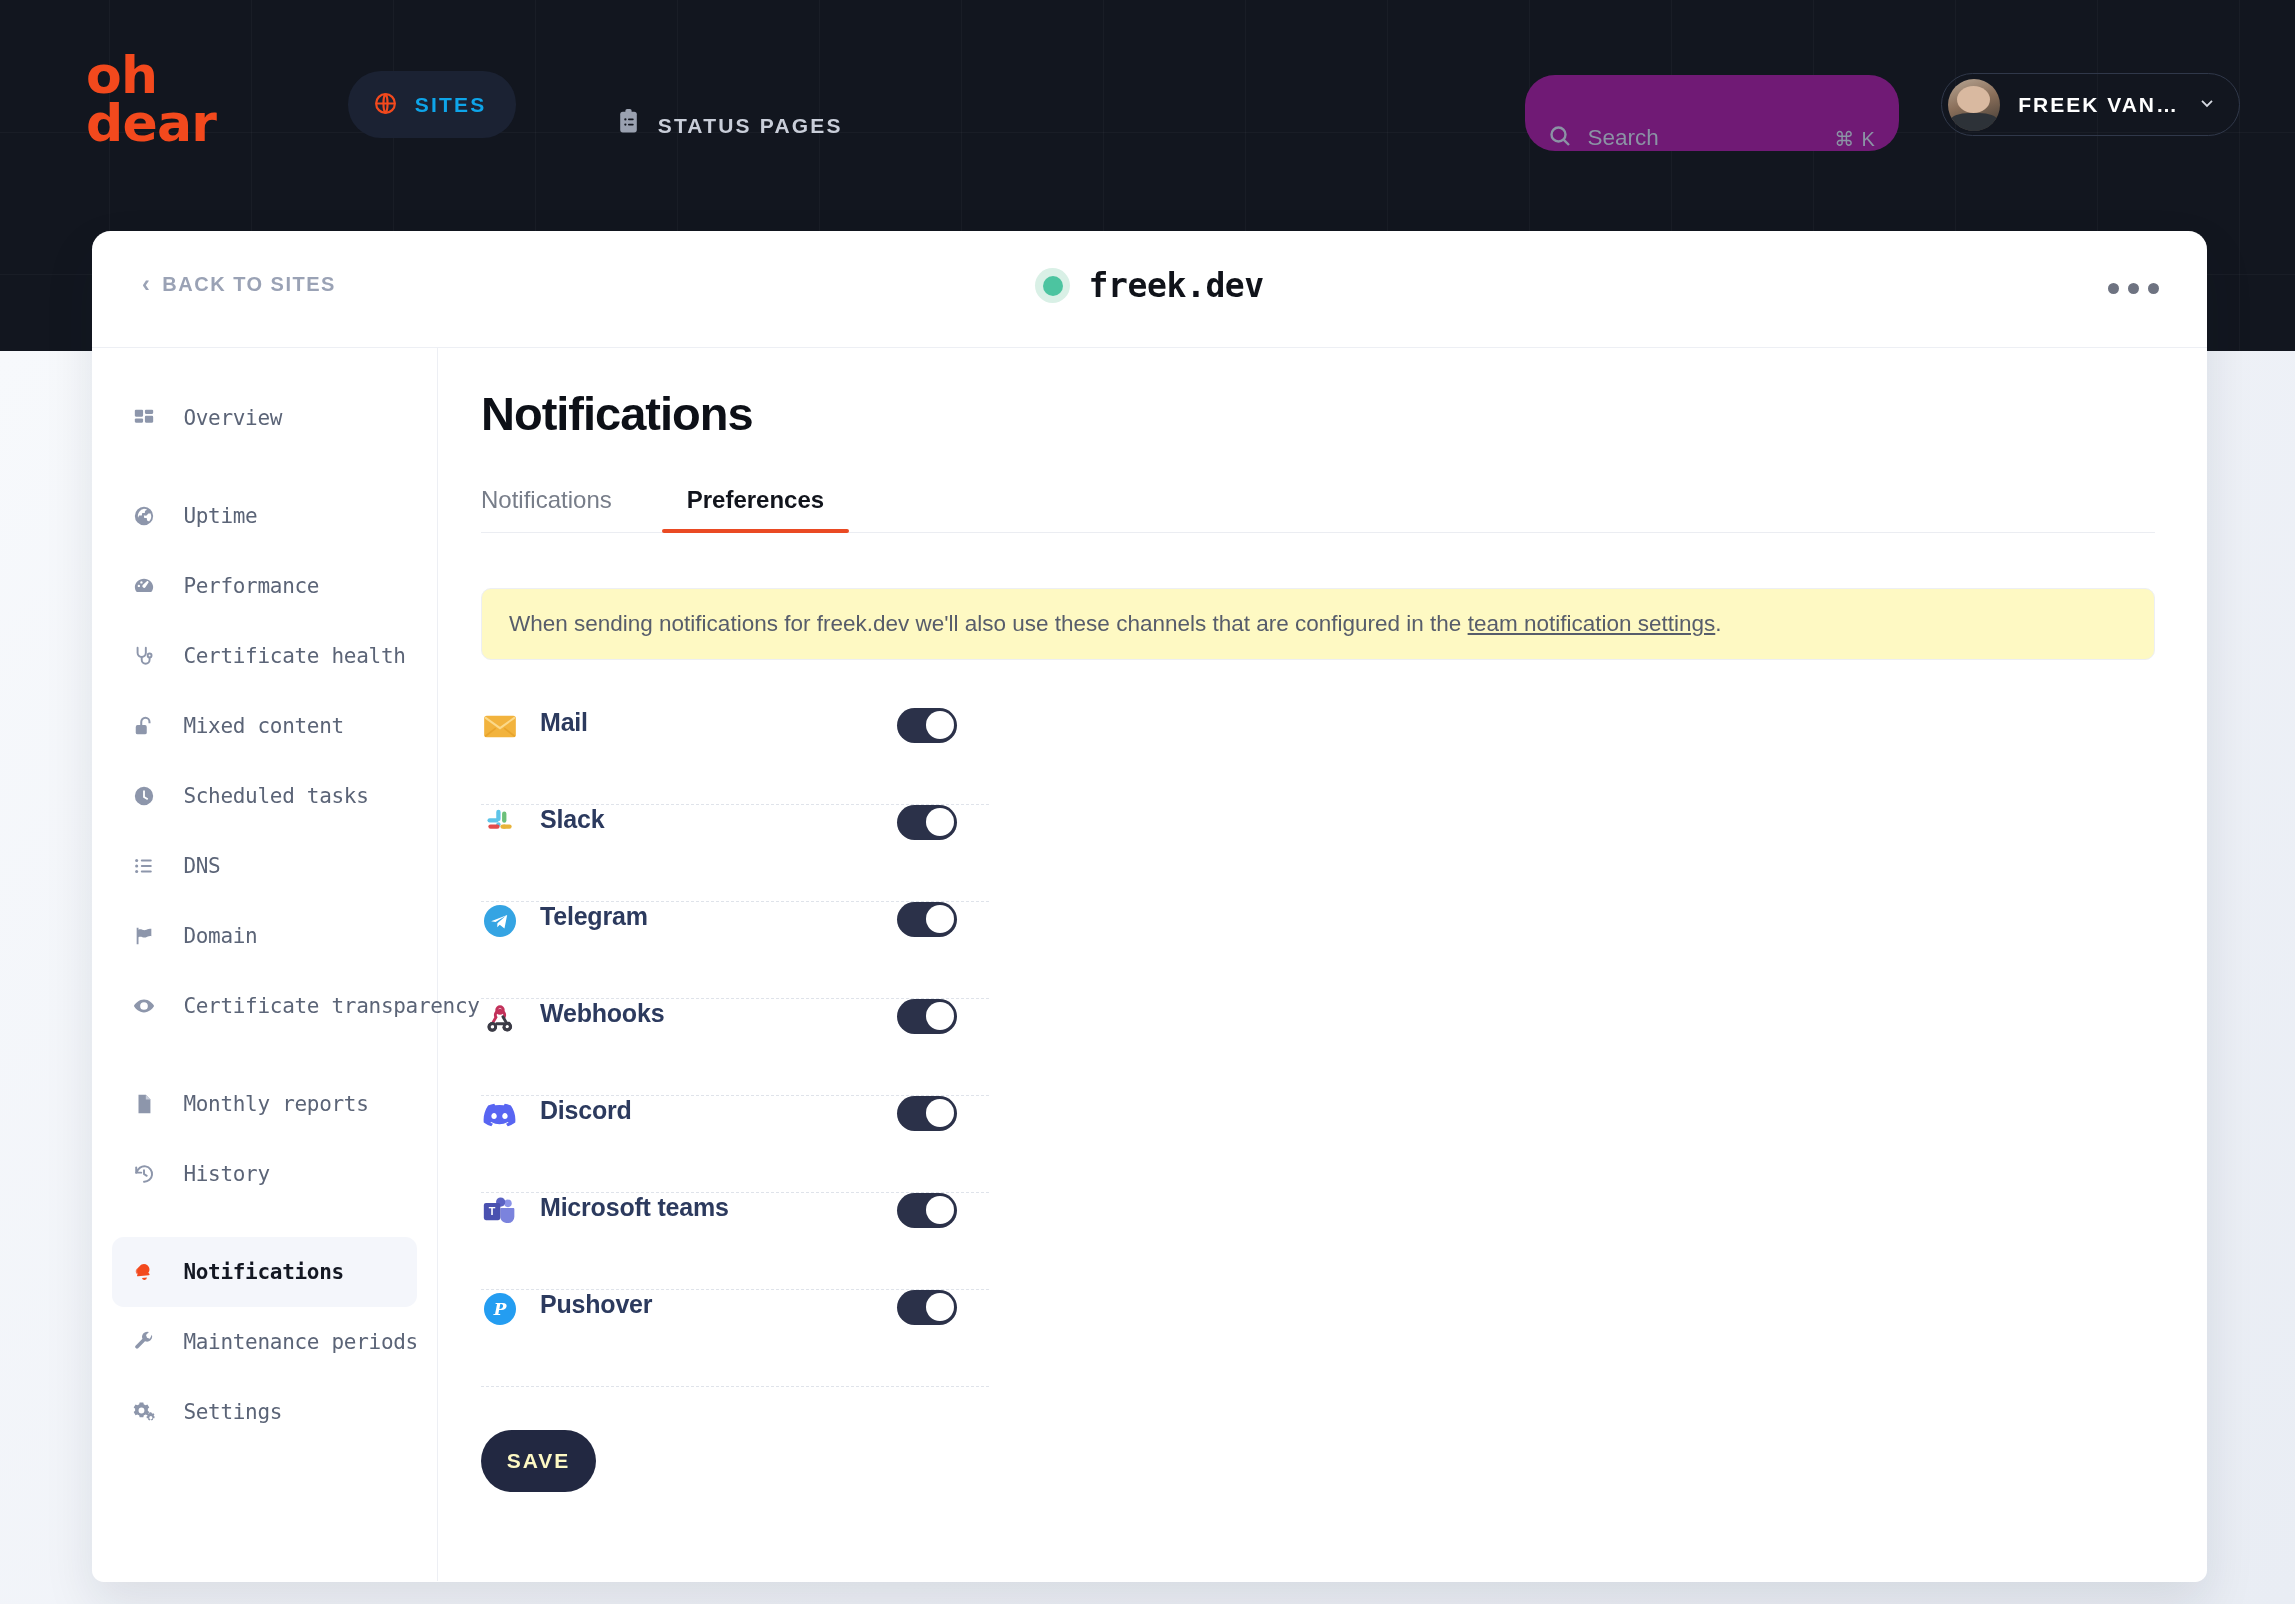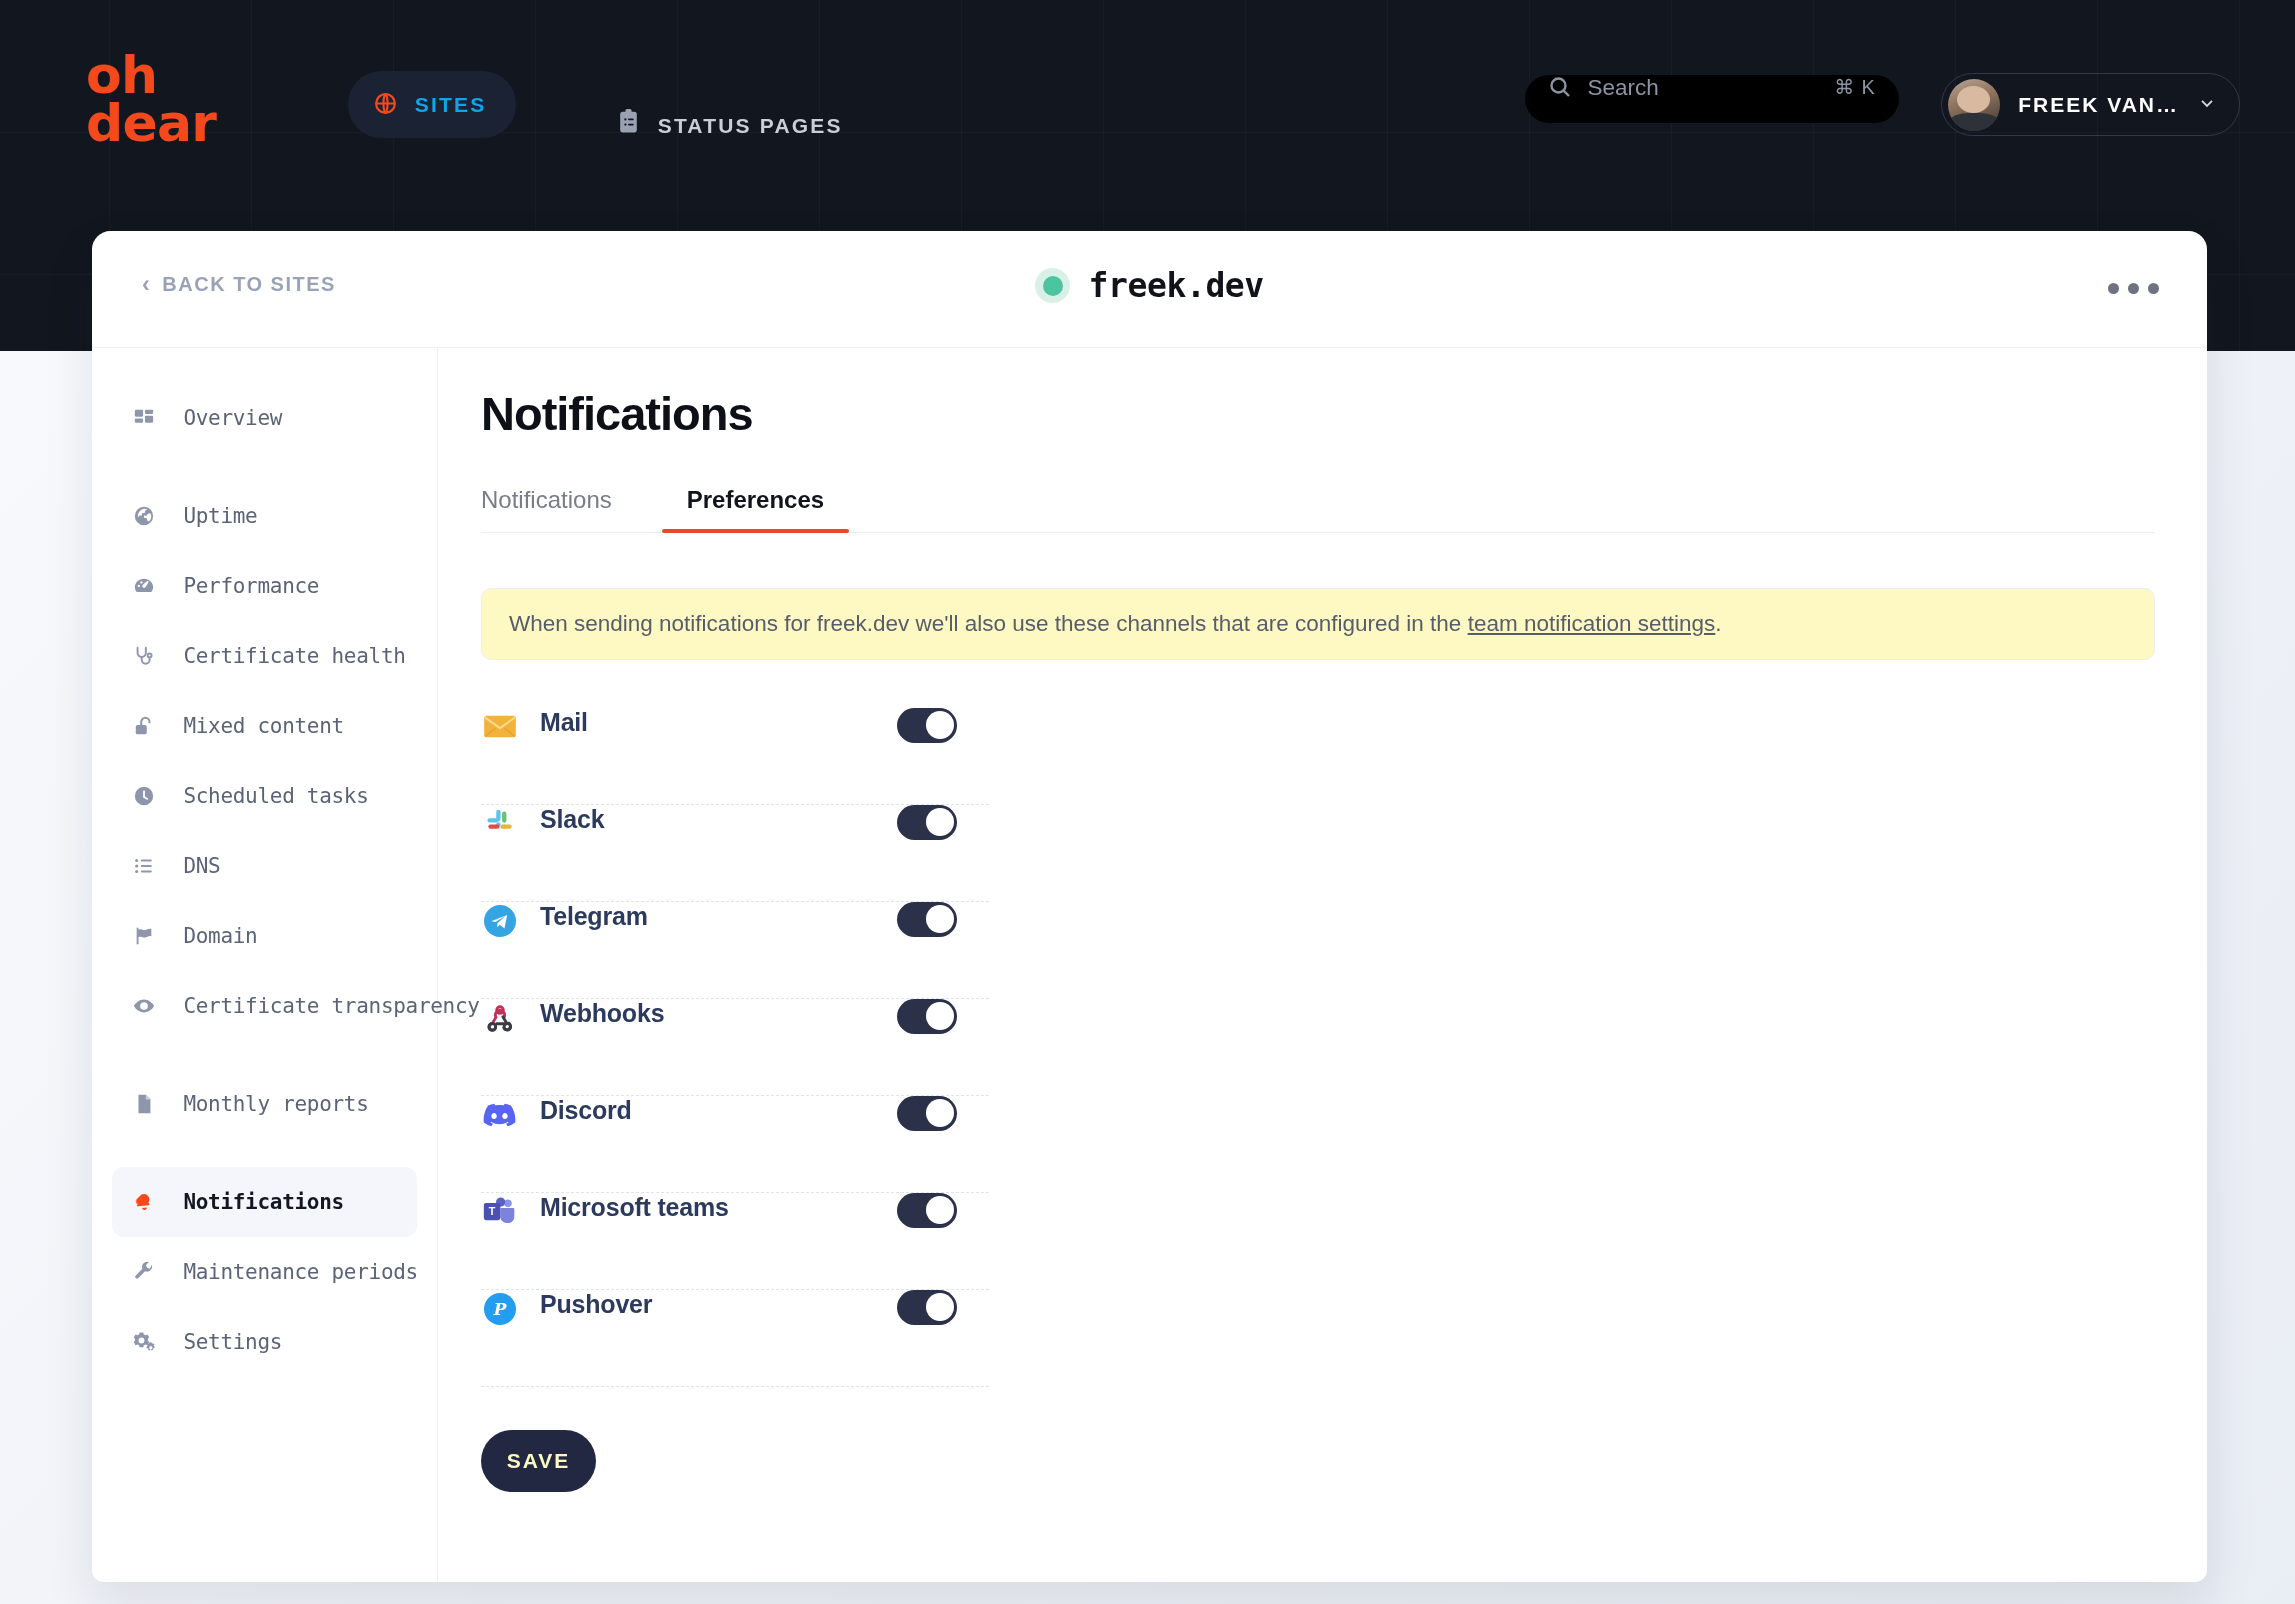--- a/index.html
+++ b/index.html
@@ -89,25 +89,25 @@
   .nav-plain .label {
     color: #c9ced9;
     font-size: 21px;
     font-weight: 700;
     letter-spacing: 2.2px;
   }
 
   .search {
     position: absolute;
     left: 1525px; top: 75px;
-    width: 374px; height: 48px;
+    width: 374px; height: 76px;
     border-radius: 30px;
-    background: #000000;
-    display: flex;
-    align-items: flex-start;
+    background: #701a75;
+    display: flex;
+    align-items: flex-end;
     padding: 0 23.4px;
     gap: 15px;
   }
   .search .ph {
     flex: 1;
     color: #8b93a5;
     font-size: 22.5px;
   }
   .search .kbd {
     color: #8b93a5;
@@ -557,20 +557,31 @@
       <div class="snav-item">
         <span class="ico">
           <svg width="22" height="22" viewBox="0 0 24 24" fill="currentColor">
             <path d="M6 2h8l5 5v15H6z"></path>
             <path d="M14 2l5 5h-5z" fill="#c9cedb"></path>
           </svg>
         </span>
         <span>Monthly reports</span>
       </div>
 
+      <div class="snav-item">
+        <span class="ico">
+          <svg width="22" height="22" viewBox="0 0 24 24" fill="none" stroke="currentColor" stroke-width="2.1" stroke-linecap="round">
+            <path d="M3.5 10.5V5"></path>
+            <path d="M3.5 10.5h5.5"></path>
+            <path d="M4.2 10.2A8.4 8.4 0 1112 20.4"></path>
+            <path d="M12 7.8V12l3 2"></path>
+          </svg>
+        </span>
+        <span>History</span>
+      </div>
       <div class="snav-gap"></div>
 
       <div class="snav-item active">
         <span class="ico">
           <svg width="23.4" height="23.4" viewBox="0 0 24 24" fill="currentColor">
             <path d="M6.8 6.3c2-2.4 5.5-2.8 8-.9 2.4 2 2.8 5.4.9 7.8l1 .9c.6.5.3 1.5-.5 1.6l-11 1.1c-.8.1-1.3-.8-.9-1.4l.7-1.2c-1.5-2.5-1-5.6 1.8-7.9z"></path>
             <path d="M3.5 9.6c1.2-1.5 3.3-1.8 4.8-.6l-1.3 1.2c-1.6 1.3-2.3 3-2.1 4.7l-.9-.5c-1.4-1.1-1.6-3.2-.5-4.8z" opacity="0.75"></path>
             <path d="M9.2 18.5a2.6 2.6 0 005.1-.5z"></path>
           </svg>
         </span>

